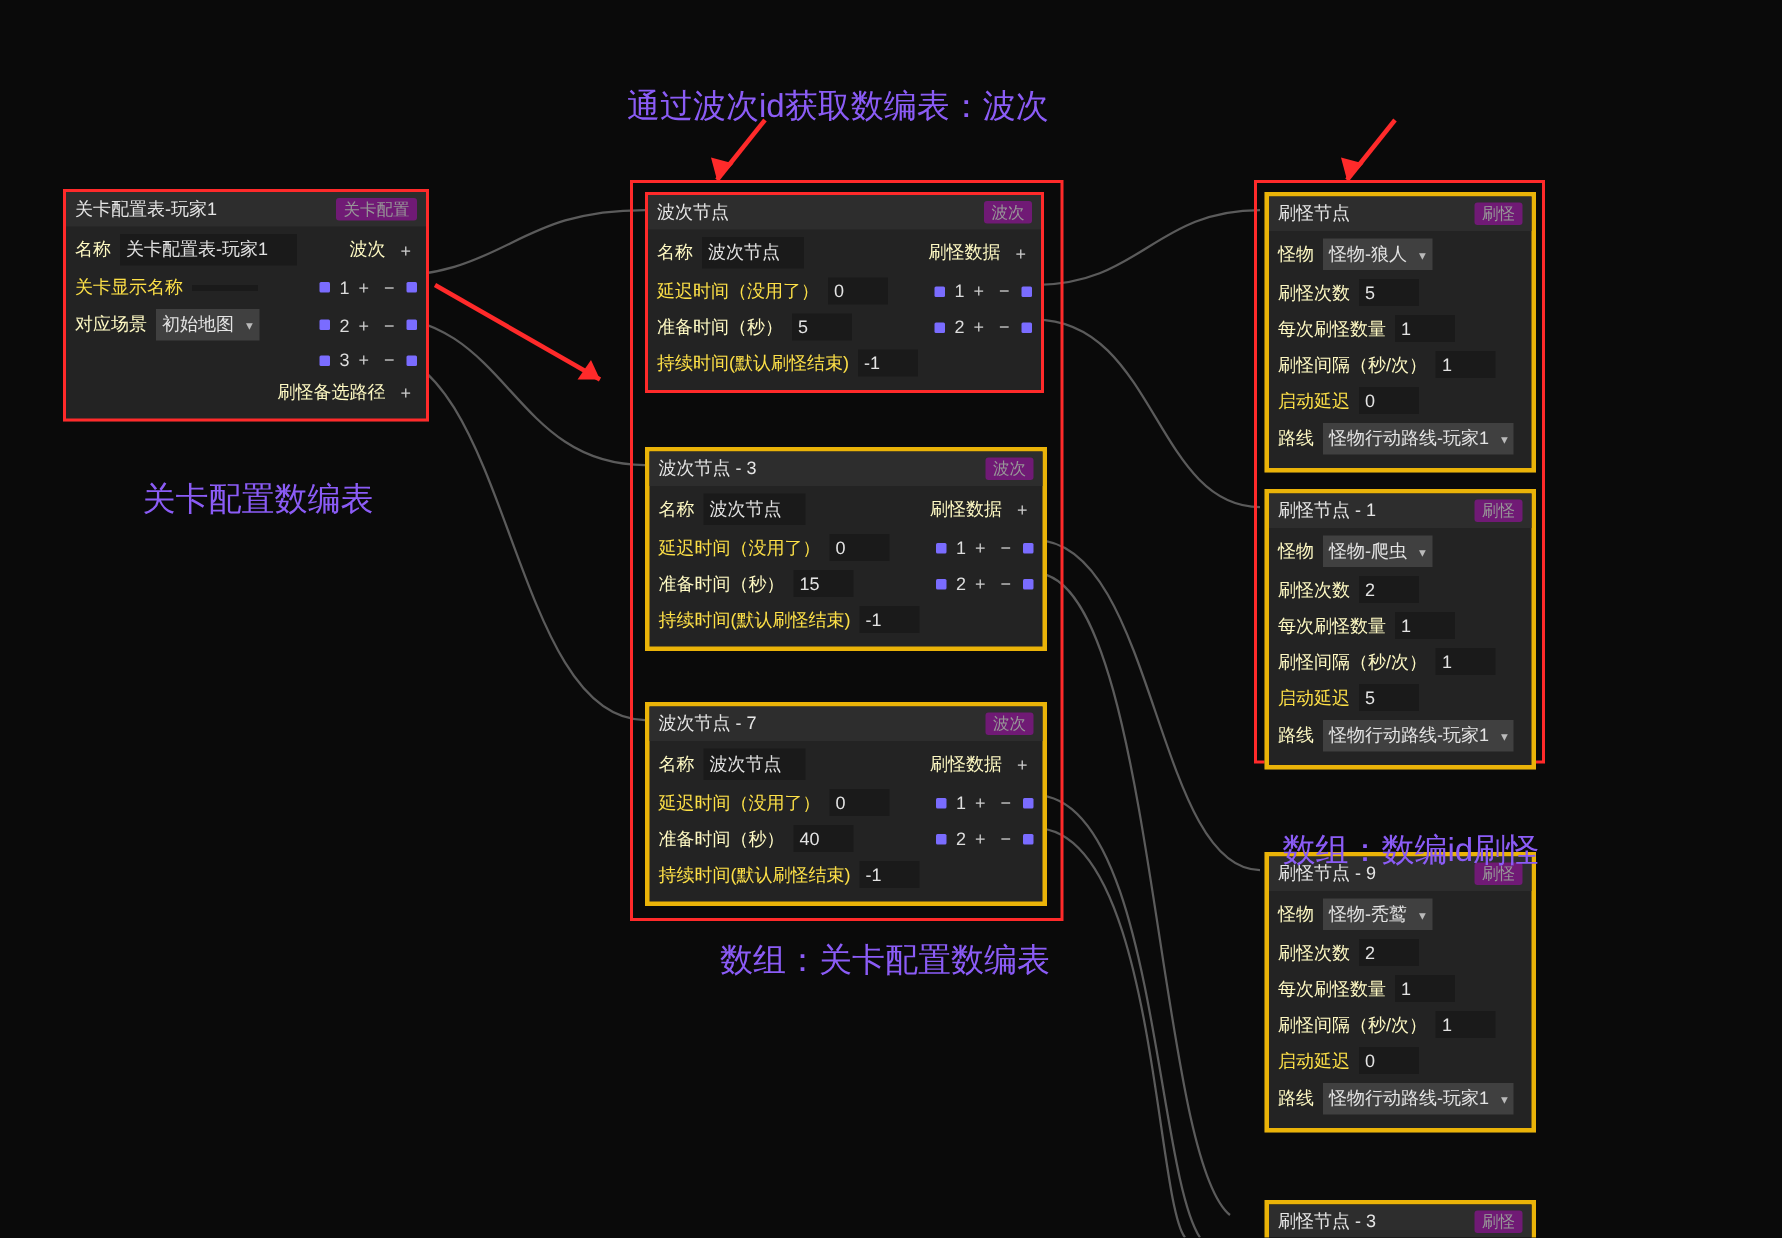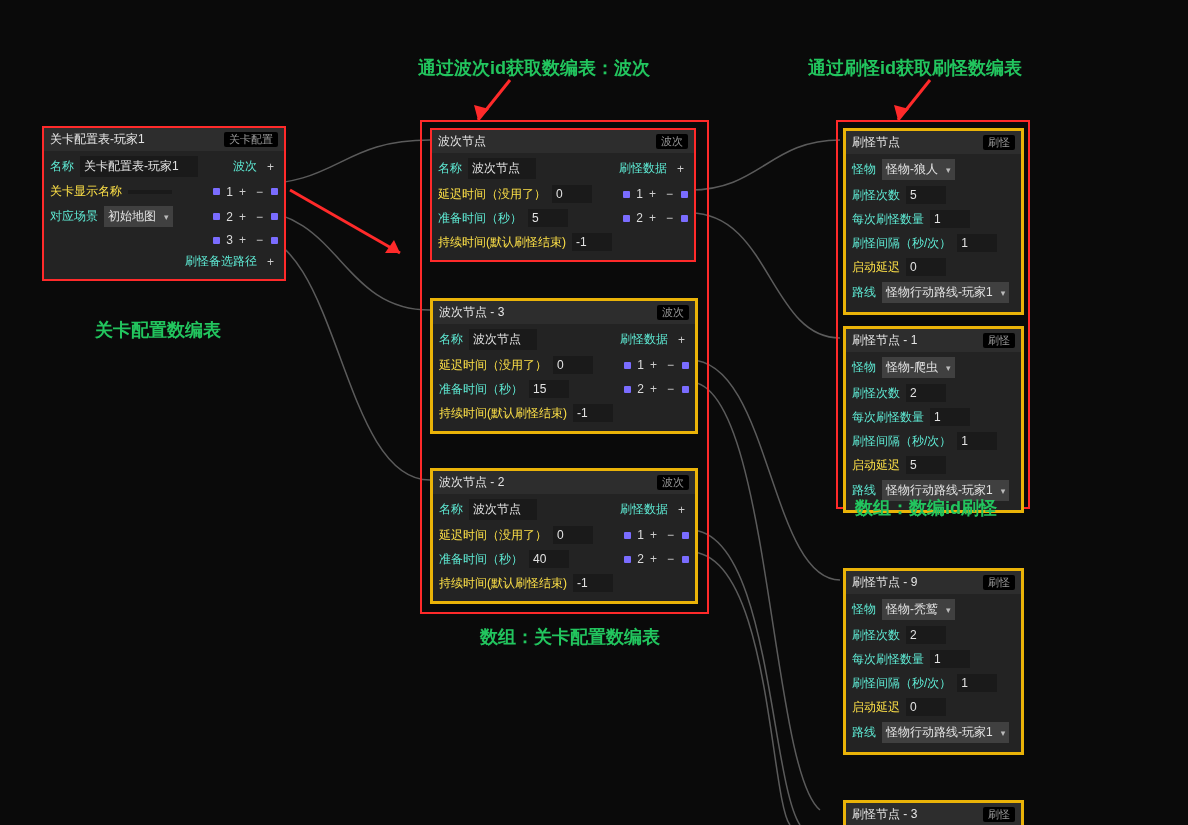--- a/index.html
+++ b/index.html
@@ -1,37 +1,37 @@
 <!DOCTYPE html>
 <html><head>
 <meta charset="utf-8">
 <style>
   html,body{margin:0;padding:0;background:#0a0a0a;color:#ccc;font-family:"Microsoft YaHei",sans-serif;font-size:12px;width:1188px;height:825px;overflow:hidden;position:relative}
   .canvas{position:relative;width:1188px;height:825px}
   .node{position:absolute;background:#232323;border:3px solid #eab308;color:#bbb}
   .node .head{display:flex;align-items:center;justify-content:space-between;background:#2d2d2d;padding:3px 6px;}
   .node .head .title{color:#e6e6e6;font-weight:500}
-  .node .head .tag{background:#000000;color:#979797;padding:0 5px;font-size:11px;border-radius:2px}
+  .node .head .tag{background:#701a75;color:#979797;padding:0 5px;font-size:11px;border-radius:2px}
   .node .body{padding:2px 4px 6px 4px}
   .row{display:flex;align-items:center;gap:6px;padding:3px 2px;position:relative}
-  .lbl{color:#5eead4;white-space:nowrap}
+  .lbl{color:#fef9c3;white-space:nowrap}
   .lbl-dim{color:#fde047;white-space:nowrap}
   .fld{background:#1a1a1a;color:#e3e3e3;border:none;padding:2px 4px;min-width:30px}
   .fld.w60{width:60px}
   .fld.w110{width:110px}
   .fld.w32{width:32px;text-align:left}
   .sel{background:#404040;color:#e3e3e3;border:none;padding:2px 4px;display:inline-flex;align-items:center;gap:4px}
   .sel:after{content:"▾";font-size:9px;color:#bbb;margin-left:4px}
   .plus,.minus{display:inline-block;color:#ccc;padding:0 4px;cursor:pointer}
   .listrow{display:flex;align-items:center;gap:2px;color:#ddd;font-size:12px}
   .port{width:7px;height:7px;background:#7a6cff;border-radius:1px;display:inline-block}
   .port.out{margin-left:2px}
   .port.in{margin-right:4px}
   .hl{border:2px solid #ff2a2a !important}
-  .anno{position:absolute;color:#22c55e;font-size:18px;font-weight:700;white-space:nowrap}
+  .anno{position:absolute;color:#8b5cf6;font-size:22px;font-weight:400;white-space:nowrap}
   svg.wires{position:absolute;inset:0;width:1188px;height:825px;pointer-events:none}
   .wire{stroke:#5b5b5b;stroke-width:1.5;fill:none}
   .arrow{stroke:#ff2a2a;stroke-width:3;fill:none}
   .arrowhead{fill:#ff2a2a}
   .redbox{position:absolute;border:2px solid #ff2a2a;pointer-events:none}
 </style>
 </head>
 <body>
 <div class="canvas">
 
@@ -206,21 +206,21 @@
         </div>
     <div class="row">
           <span class="lbl-dim">持续时间(默认刷怪结束)</span>
           <span class="fld w32">-1</span>
         </div>
   </div>
 </div>
 
 <div class="node" style="left:430px;top:468px;width:262px">
   <div class="head">
-        <span class="title">波次节点 - 2</span>
+        <span class="title">波次节点 - 7</span>
         <span class="tag">波次</span>
       </div>
   <div class="body">
     <div class="row">
           <span class="lbl">名称</span>
           <span class="fld w60">波次节点</span>
           <span style="flex:1"></span>
           <span class="lbl">刷怪数据</span>
           <span class="plus">+</span>
         </div>
@@ -367,18 +367,17 @@
 </div>
 
 <div class="node" style="left:843px;top:800px;width:175px">
   <div class="head">
         <span class="title">刷怪节点 - 3</span>
         <span class="tag">刷怪</span>
       </div>
 </div>
 
 <div class="anno" style="left:418px;top:56px">通过波次id获取数编表：波次</div>
-<div class="anno" style="left:808px;top:56px">通过刷怪id获取刷怪数编表</div>
 <div class="anno" style="left:95px;top:318px">关卡配置数编表</div>
 <div class="anno" style="left:480px;top:625px">数组：关卡配置数编表</div>
-<div class="anno" style="left:855px;top:496px">数组：数编id刷怪</div>
+<div class="anno" style="left:855px;top:552px">数组：数编id刷怪</div>
 
 </div>
 
 </body></html>

